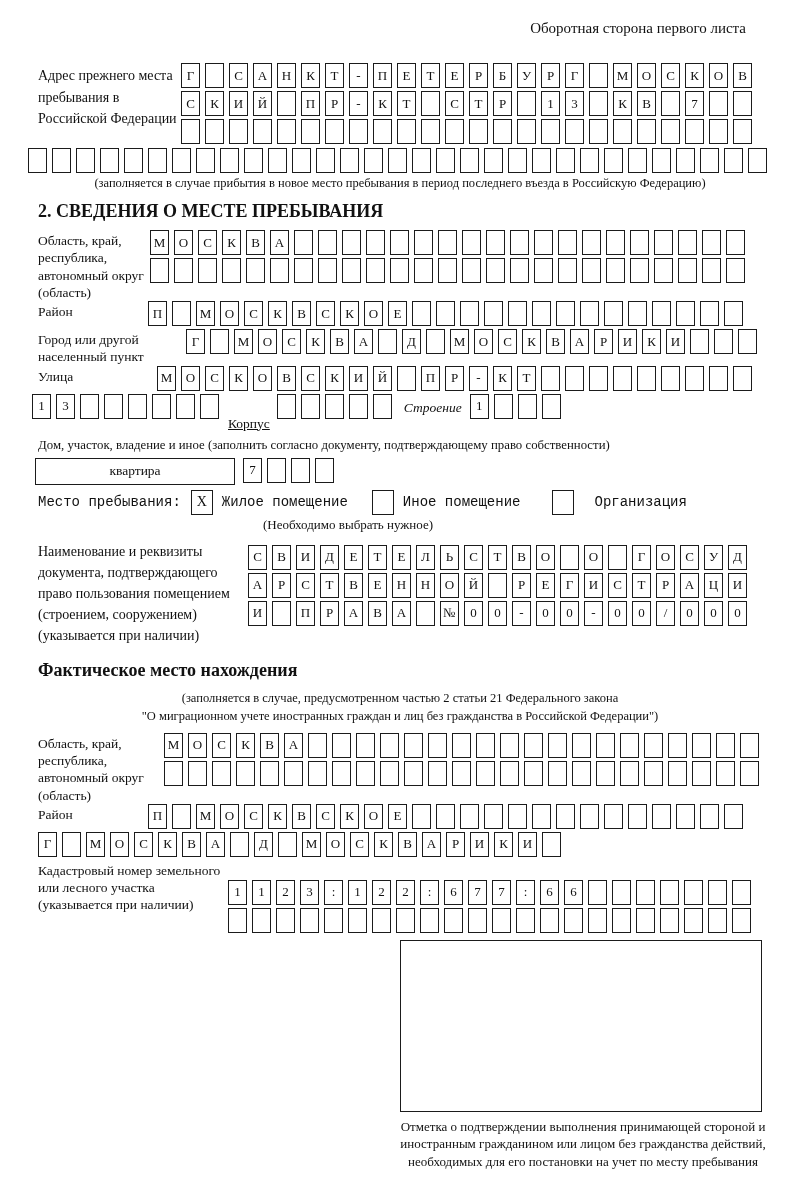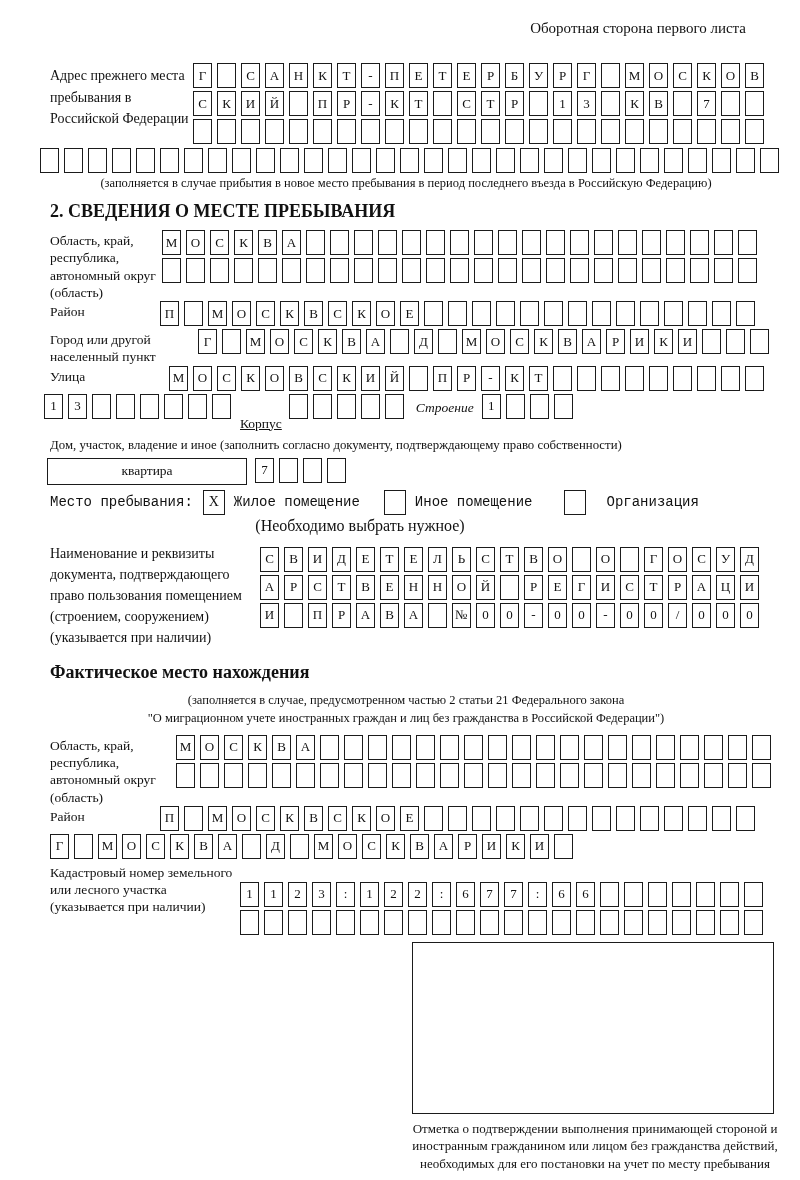--- a/index.html
+++ b/index.html
@@ -1,18 +1,18 @@
 <!DOCTYPE html>
 <html><head>
 <meta charset="utf-8">
 <style>
   html,body{margin:0;padding:0;background:#fff;}
   .page{
     width:800px;height:1180px;box-sizing:border-box;
-    padding:12px 38px 0 50px;position:relative;
+    padding:12px 38px 0 38px;position:relative;
     font-family:"Liberation Serif",serif;color:#111;background:#fff;overflow:hidden;
   }
   .header-note{text-align:right;font-size:15px;margin:8px 16px 26px 0;}
   .cellrow{display:flex;gap:5px;margin-bottom:3px;}
   .cell{
     width:19px;height:25px;box-sizing:border-box;border:1.6px solid #1b1b1b;
     display:flex;align-items:center;justify-content:center;
     font-size:13px;flex:0 0 auto;background:#fff;
   }
   .frow{display:flex;align-items:flex-start;}
@@ -35,21 +35,21 @@
     box-sizing:border-box;border:1.6px solid #1b1b1b;height:27px;line-height:24px;
     text-align:center;font-size:13.5px;flex:0 0 auto;background:#fff;
   }
   .inline-label{font-size:13.5px;line-height:27px;flex:0 0 auto;}
   .stayrow{display:flex;align-items:center;margin:4px 0 2px 0;}
   .chk{
     width:22px;height:25px;box-sizing:border-box;border:1.6px solid #1b1b1b;
     display:flex;align-items:center;justify-content:center;font-size:14px;flex:0 0 auto;background:#fff;
   }
   .stay-label{font-size:14px;margin:0 10px 0 9px;font-family:Liberation Mono, monospace;}
-  .note-stay{width:500px;margin-left:60px;text-align:center;font-size:16px;margin-bottom:6px;}
+  .note-stay{width:500px;margin-left:60px;text-align:center;font-size:13px;margin-bottom:6px;}
   .fact-note{text-align:center;font-size:12.5px;line-height:1.45;margin-bottom:8px;}
   .kad-stack{margin-top:20px;}
   .stamp-wrap{margin-left:362px;width:366px;margin-top:4px;}
   .stamp-box{width:362px;height:172px;box-sizing:border-box;border:1.7px solid #1b1b1b;background:#fff;}
   .stamp-caption{width:366px;text-align:center;font-size:13px;line-height:1.35;margin-top:6px;}
   .mt6{margin-top:6px;} .mt2{margin-top:2px;}
 </style>
 </head>
 <body>
 

